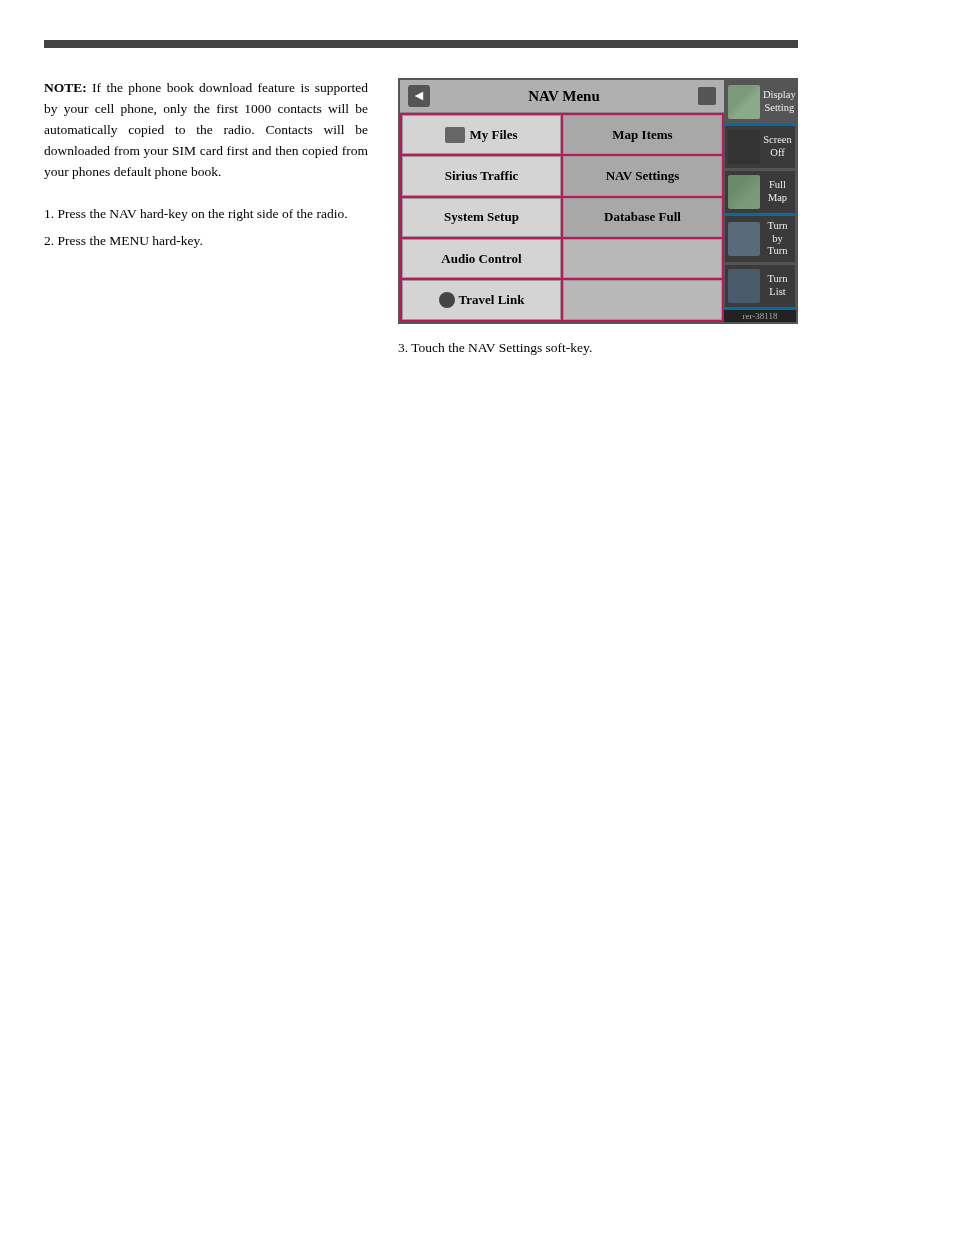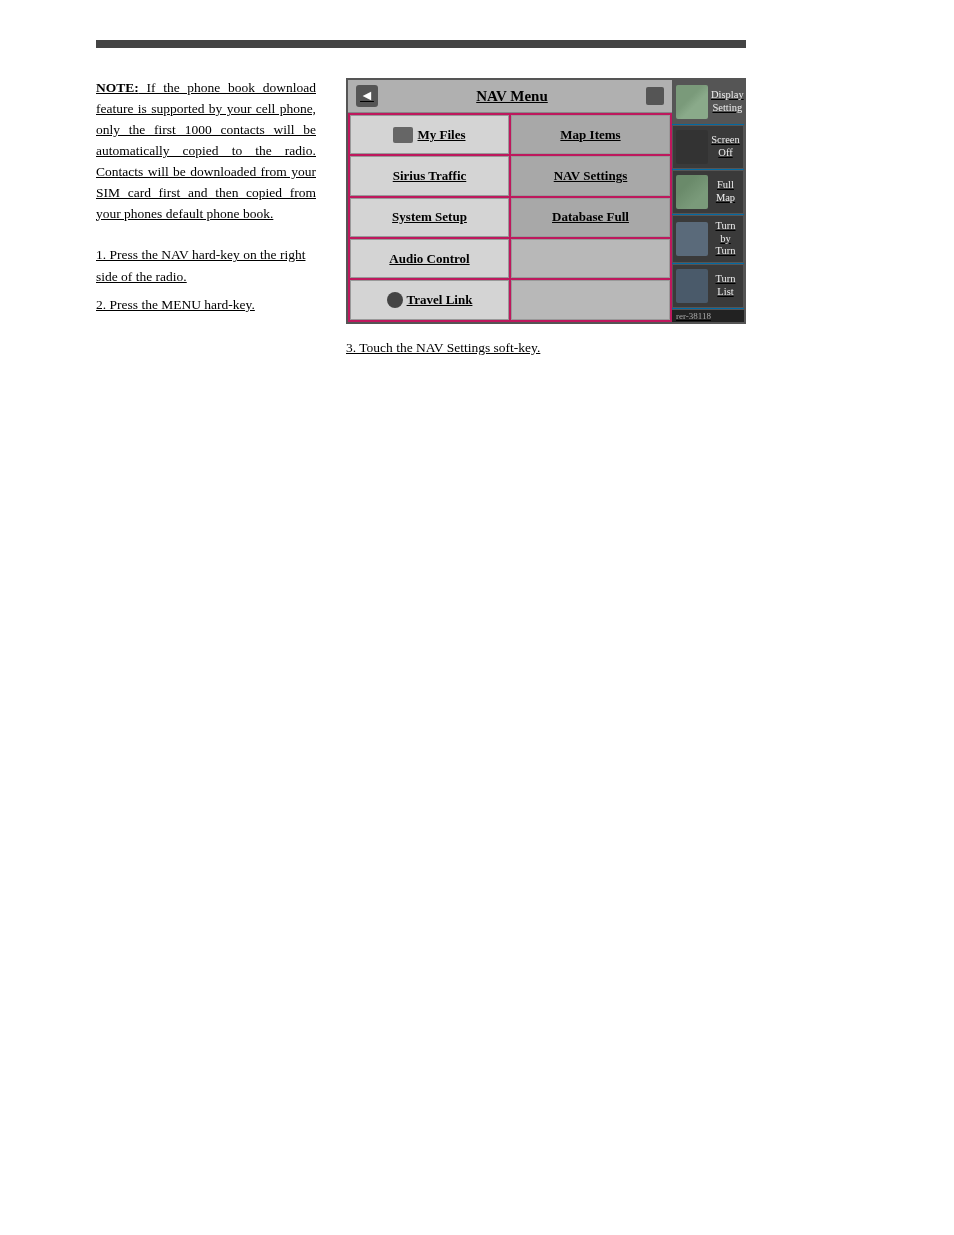--- a/index.html
+++ b/index.html
@@ -8,23 +8,22 @@
       min-height: 1235px;
       background: #ffffff;
       font-family: Times New Roman, serif;
       font-size: 14px;
       color: #000;
     }
 
     .page-container {
       width: 842px;
       min-height: 1235px;
-      padding: 40px 96px;
+      padding: 40px 44px;
       position: relative;
-      text-decoration: underline;
     }
 
     .top-bar {
       width: 100%;
       height: 8px;
       background: #444;
       margin-bottom: 30px;
     }
 
     .content-area {
@@ -228,21 +227,21 @@
       line-height: 1.2;
       color: #eee;
       flex: 1;
     }
 
     .ref-badge {
       background: #222;
       color: #aaa;
       font-size: 9px;
       padding: 1px 4px;
-      text-align: left;
+      text-align: center;
       border-top: 1px solid #555;
     }
 
     .step3-text {
       font-size: 13.5px;
       color: #000;
       margin-top: 4px;
     }
 
     .sidebar-btn.display-setting {

